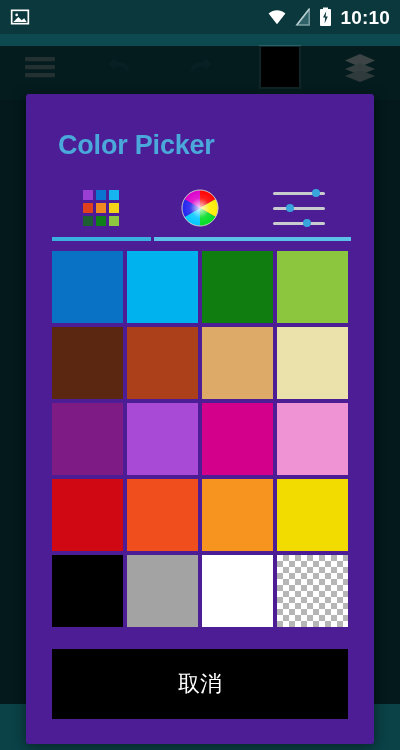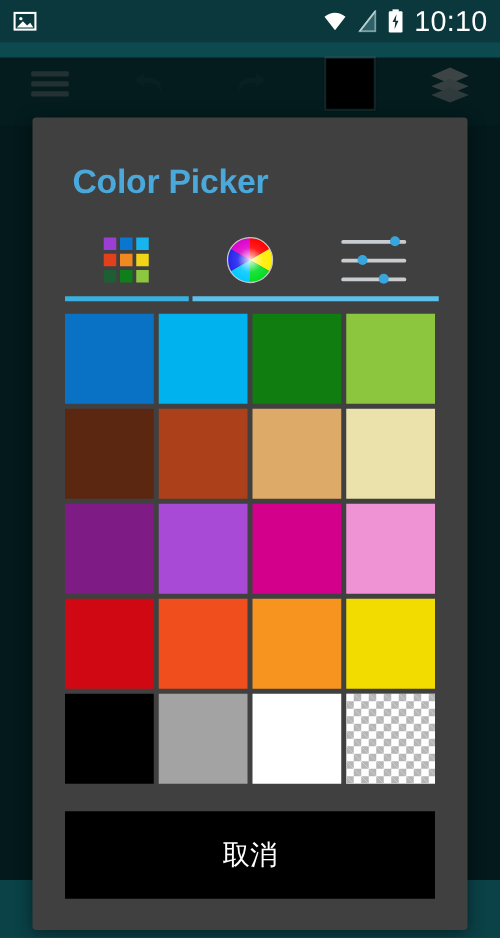--- a/index.html
+++ b/index.html
@@ -19,21 +19,21 @@
     position:absolute; top:0; left:0; width:400px; height:34px;
     background:#0a383d;
     display:flex; align-items:center;
     padding:0 10px;
   }
   #status-bar .sb-left { display:flex; align-items:center; gap:6px; }
   #status-bar .sb-right {
     margin-left:auto; display:flex; align-items:center; gap:8px;
   }
   .sb-time {
-    color:#ffffff; font-size:23px; font-weight:normal;
+    color:#ffffff; font-size:19px; font-weight:bold;
     letter-spacing:.2px; line-height:1;
   }
   .icon-svg { display:block; }
 
   #app-toolbar {
     position:absolute; top:34px; left:0; width:400px; height:66px;
     background:#0d4a50;
     display:flex; align-items:center;
   }
   .tb-slot {
@@ -48,21 +48,21 @@
   
   #scrim {
     position:absolute; top:46px; left:0; width:400px; height:658px;
     background:rgba(0,0,0,0.62);
   }
 
   
   #color-picker-dialog {
     position:absolute;
     left:26px; top:94px; width:348px; height:650px;
-    background:#404040; border-radius:3px;
+    background:#4c1d95; border-radius:3px;
     box-shadow:0 3px 14px rgba(0,0,0,.45);
     overflow:hidden;
   }
   #dialog-title {
     color:#4aa8da;
     font-size:27px;
     font-weight:bold;
     padding:36px 0 0 32px;
     letter-spacing:-.2px;
   }

